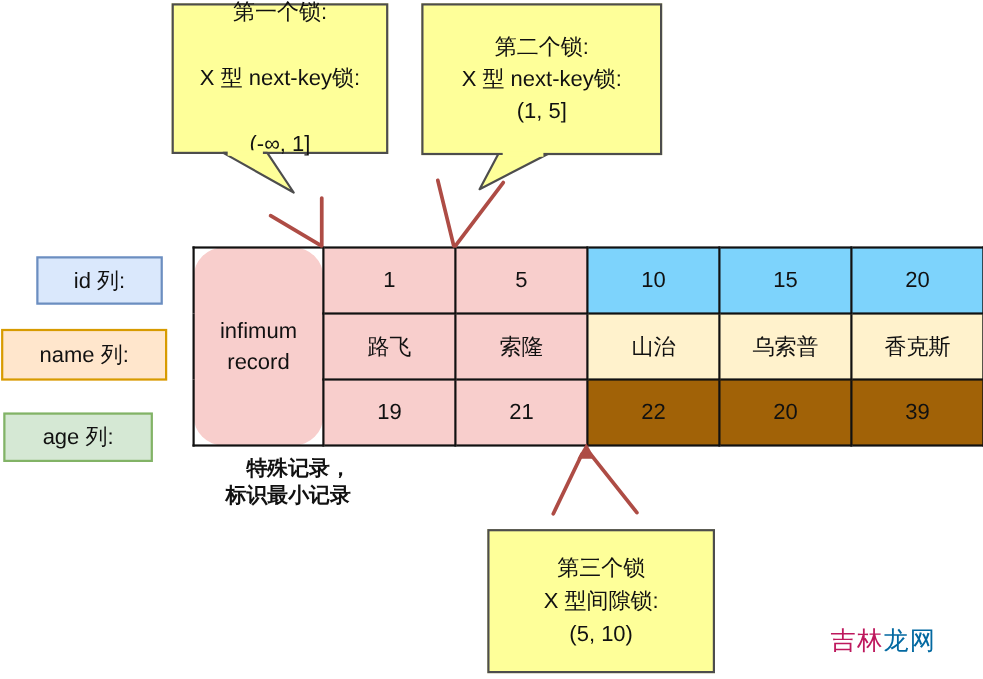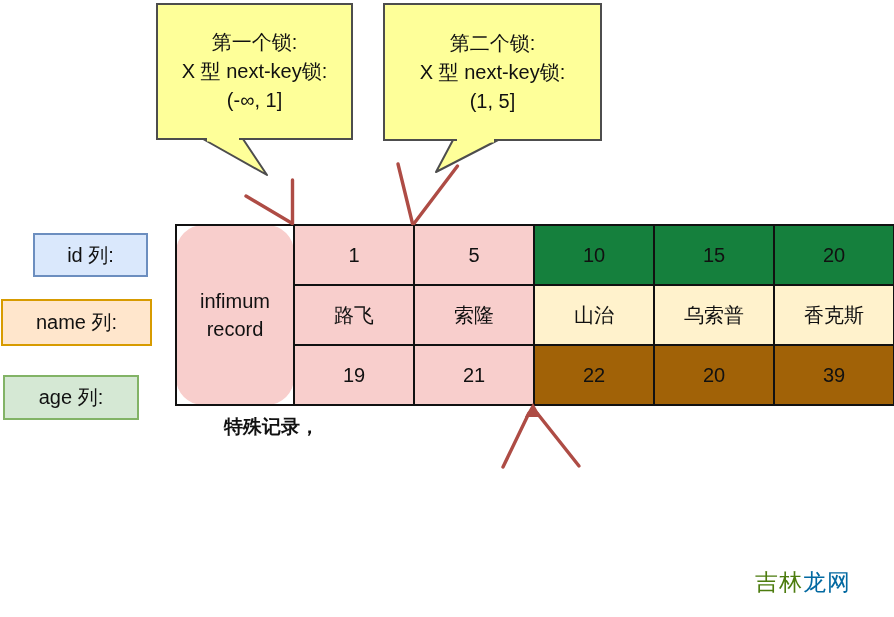--- a/index.html
+++ b/index.html
@@ -17,47 +17,47 @@
   .rowlabel.age{left:3px;top:375px;width:136px;height:45px;background:#d5e8d4;border-color:#82b366;}
 
   
   .tablewrap{position:absolute;left:175px;top:224px;}
   table.rec{border-collapse:collapse;table-layout:fixed;width:718px;}
   table.rec td{
     height:60px;text-align:center;vertical-align:middle;font-size:20px;
     border:2px solid;padding:0 4px;box-sizing:border-box;
   }
   td.pink{background:#f8cecc;border-color:#b85450;}
-  td.blue{background:#15803d;border-color:#6c8ebf;margin-top:14px;}
+  td.blue{background:#7dd3fc;border-color:#6c8ebf;margin-top:14px;}
   td.lyellow{background:#fff2cc;border-color:#d6b656;}
   td.green{background:#a16207;border-color:#82b366;}
   td.infimum{line-height:28px;border-radius:27px;}
 
   
   .note{
     position:absolute;left:149px;top:415px;width:170px;text-align:right;
     font-size:19px;line-height:24px;font-weight:bold;
   }
 
   
   .callout{
     position:absolute;background:#feff99;border:2px solid #4d4d4d;box-sizing:border-box;
     display:flex;flex-direction:column;align-items:center;justify-content:center;
     text-align:center;font-size:20px;line-height:29px;
   }
-  .callout.c1{left:156px;top:3px;width:197px;height:137px;}
+  .callout.c1{left:156px;top:3px;width:197px;height:137px;gap:31px;}
   .callout.c2{left:383px;top:3px;width:219px;height:138px;}
   .callout.c3{left:443px;top:481px;width:207px;height:131px;line-height:30px;}
 
   
   svg.overlay{position:absolute;left:0;top:0;width:894px;height:617px;pointer-events:none;}
 
   
   .watermark{position:absolute;left:755px;top:567px;font-size:23px;letter-spacing:1px;}
-  .watermark .orange{color:#4d7c0f;}
+  .watermark .orange{color:#be185d;}
   .watermark .dark{color:#0369a1;}
 </style>
 </head>
 <body>
 
 <div class="canvas">
 
   <div class="rowlabel id">
     <span>id 列:</span>
   </div>
@@ -100,31 +100,37 @@
         <td class="green">22</td>
         <td class="green">20</td>
         <td class="green">39</td>
       </tr>
     </tbody>
       </table>
   </div>
 
   <div class="note">
     <div>特殊记录，</div>
+    <div>标识最小记录</div>
   </div>
 
   <div class="callout c1">
     <div>第一个锁:</div>
     <div>X 型 next-key锁:</div>
     <div>(-∞, 1]</div>
   </div>
   <div class="callout c2">
     <div>第二个锁:</div>
     <div>X 型 next-key锁:</div>
     <div>(1, 5]</div>
+  </div>
+  <div class="callout c3">
+    <div>第三个锁</div>
+    <div>X 型间隙锁:</div>
+    <div>(5, 10)</div>
   </div>
 
   <svg class="overlay" viewBox="0 0 894 617">
 
     <polygon points="203,139 267,175 243,139" fill="#feff99" stroke="#4d4d4d" stroke-width="2" stroke-linejoin="round"></polygon>
     <line x1="207" y1="139" x2="239" y2="139" stroke="#feff99" stroke-width="5"></line>
 
     <polygon points="453,140 436,172 498,140" fill="#feff99" stroke="#4d4d4d" stroke-width="2" stroke-linejoin="round"></polygon>
     <line x1="457" y1="140" x2="494" y2="140" stroke="#feff99" stroke-width="5"></line>
 

